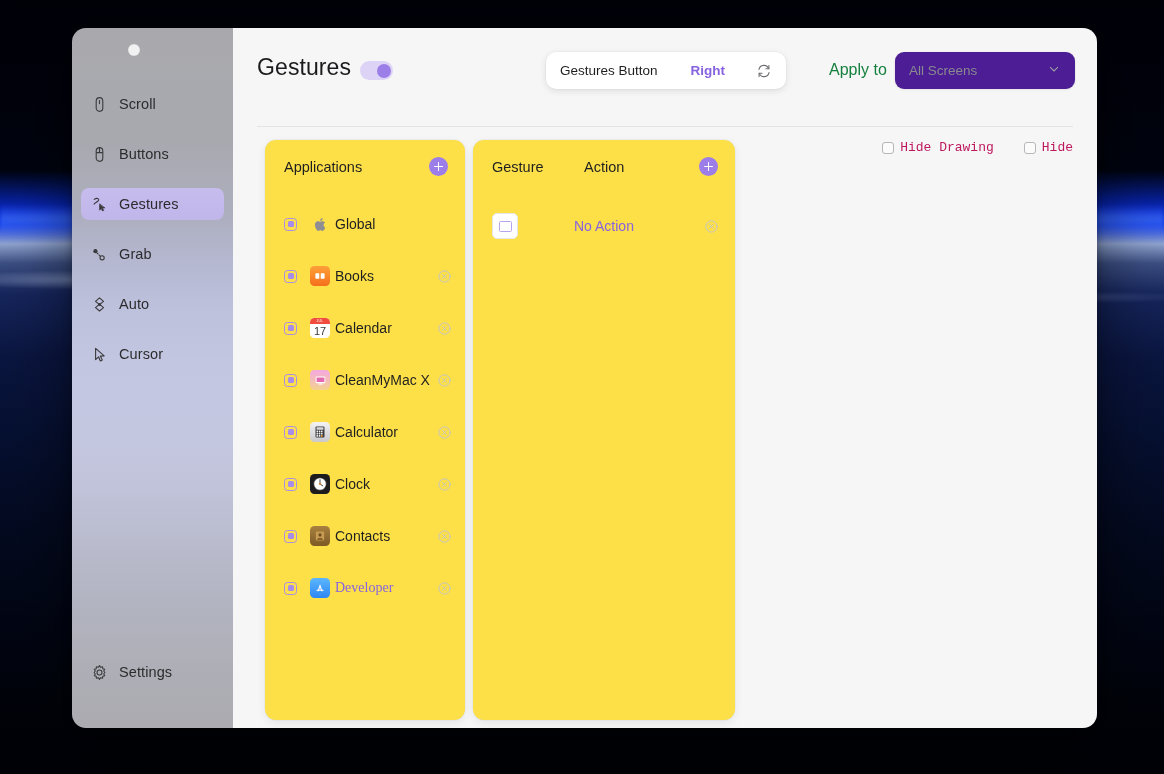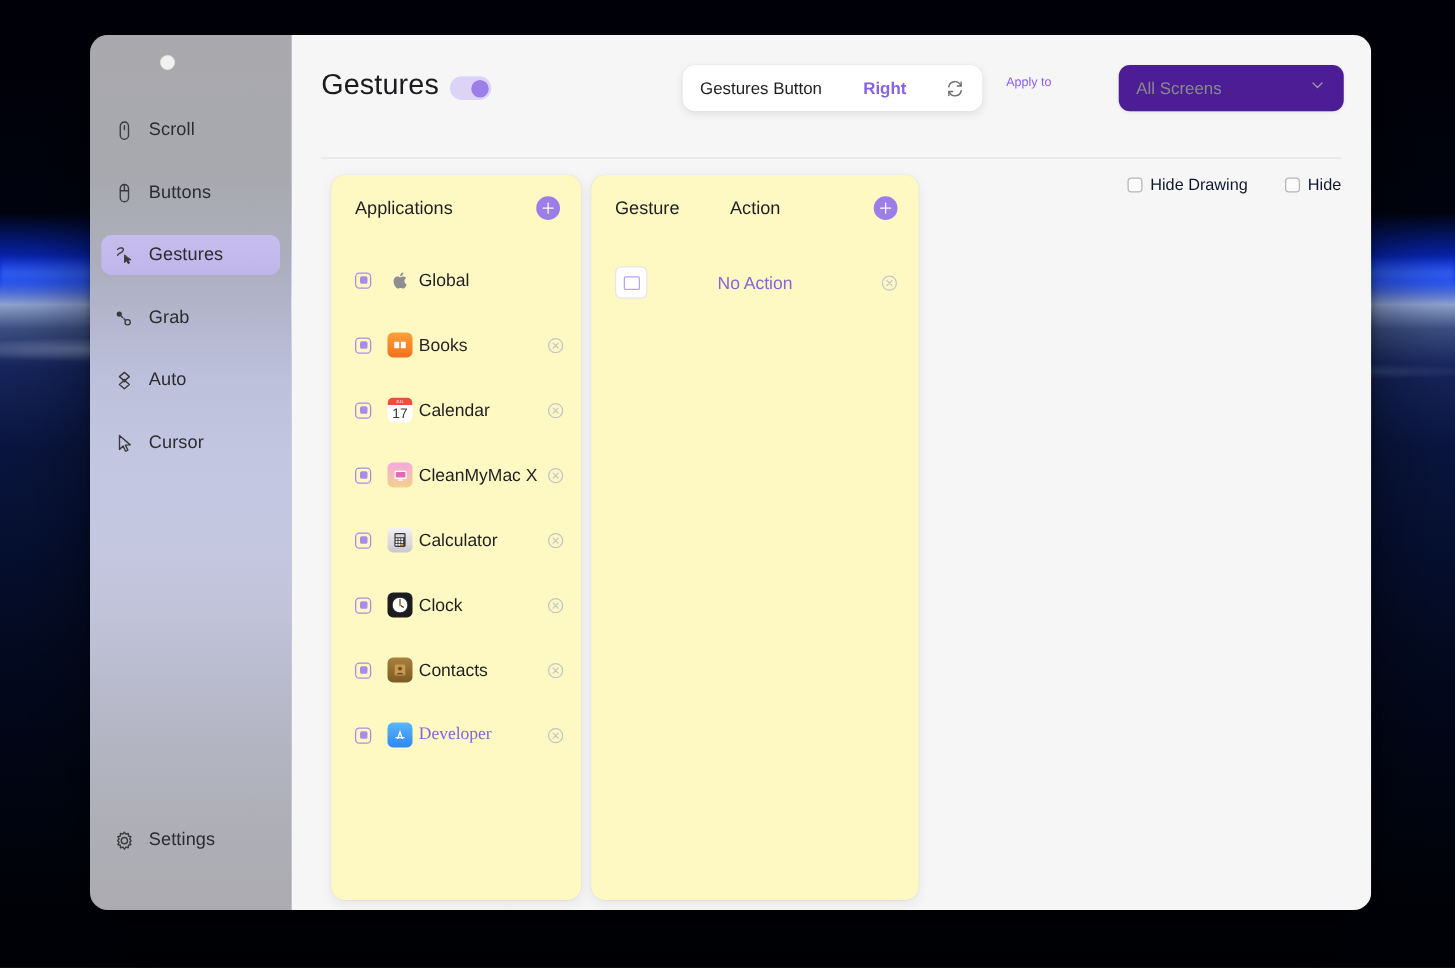--- a/index.html
+++ b/index.html
@@ -155,22 +155,22 @@
     border-radius: 10px;
     box-shadow: 0 2px 7px rgba(0,0,0,.10), 0 0 0 .5px rgba(0,0,0,.04);
     display: flex; align-items: center;
     padding: 0 14px;
   }
   .pill-label { font-size: 13.5px; color: #1f1f21; }
   .pill-value { font-size: 13.5px; color: #8763e0; margin-left: 6px; font-weight: 600; padding-left: 27px; }
   .pill-refresh { margin-left: auto; width: 16px; height: 16px; cursor: pointer; }
 
   .apply-label {
-    position: absolute; left: 572px; top: 33px;
-    font-size: 10px; color: #8b5cf6;
+    position: absolute; left: 596px; top: 33px;
+    font-size: 16px; color: #15803d;
   }
   .select {
     position: absolute; left: 662px; top: 24px;
     width: 180px; height: 37px;
     background: #4c1d95;
     border-radius: 9px;
     box-shadow: 0 1px 3px rgba(0,0,0,.06), 0 0 0 .5px rgba(0,0,0,.03);
     display: flex; align-items: center;
     padding: 0 14px;
     cursor: pointer;
@@ -185,26 +185,26 @@
 
   .checks {
     position: absolute; right: 24px; top: 112px;
     display: flex; align-items: center; gap: 30px;
   }
   .check { display: flex; align-items: center; gap: 6px; cursor: pointer; }
   .check-box {
     width: 12px; height: 12px; border-radius: 3px;
     border: 1px solid #b7b7bb; background: #fbfbfc;
   }
-  .check-label { font-size: 13px; color: #0f172a; }
+  .check-label { font-size: 13px; color: #be185d; font-family: Liberation Mono, monospace; }
 
   
   .panel {
     position: absolute;
-    background: #fef9c3;
+    background: #fde047;
     border-radius: 11px;
     box-shadow: 0 3px 10px rgba(0,0,0,.07), 0 0 0 .5px rgba(0,0,0,.05);
   }
   #panel-apps { left: 32px; top: 112px; width: 200px; height: 580px; }
   #panel-gestures { left: 240px; top: 112px; width: 262px; height: 580px; }
 
   .panel-head {
     position: relative;
     height: 58px;
   }

